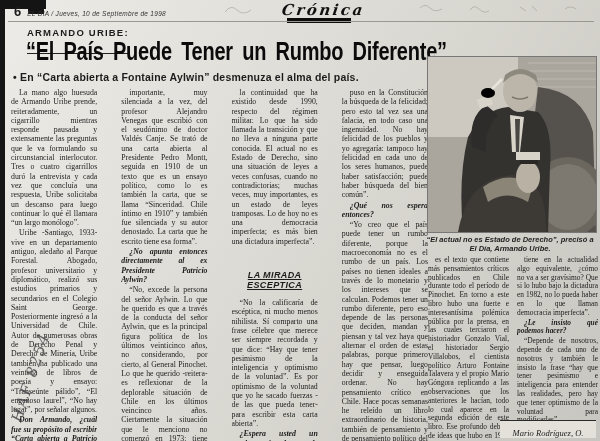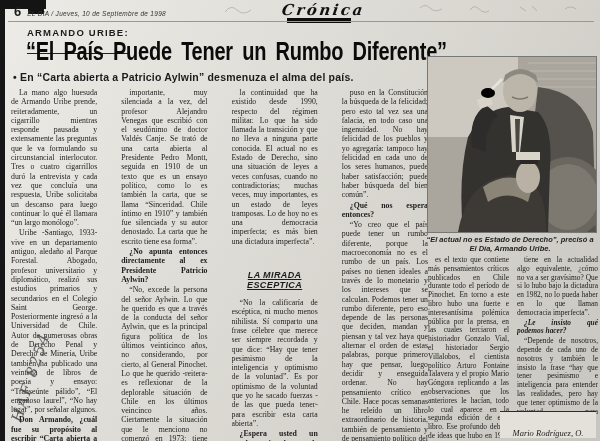--- a/index.html
+++ b/index.html
@@ -27,35 +27,35 @@
   .headline{position:absolute;left:26px;top:37px;width:640px;
           font:bold 25px "Liberation Sans",sans-serif;color:#0b0b0b;
           transform:scaleX(.8);transform-origin:0 0;letter-spacing:-.3px;word-spacing:5px;
           white-space:nowrap;}
   .subhead{position:absolute;left:13px;top:71px;font:bold 10.5px "Liberation Sans",sans-serif;
           letter-spacing:.2px;}
   
   .cols{position:absolute;left:11px;top:88px;width:417px;height:353px;display:flex;gap:24px;overflow:hidden;}
   .col{width:99px;text-align:justify;font-size:7.8px;line-height:9.3px;overflow:hidden;}
   .col p{margin:0 0 1px 0;text-indent:8px;}
-  .col p.q{font-weight:bold;}
+  .col p.q{font-weight:bold;font-style:italic;}
   .crosshead{font:bold italic 9px "Liberation Sans",sans-serif;text-align:center;
           text-decoration:underline;margin:24px 4px 8px 4px;letter-spacing:.4px;}
   
   .photo{position:absolute;left:428px;top:57px;width:168px;height:175px;background:#9a968e;
          outline:1px solid #777;}
   .caption{position:absolute;left:422px;top:235px;width:176px;text-align:center;
          font:bold italic 7.5px "Liberation Sans",sans-serif;color:#222;line-height:9px;}
   
   .cols-right{position:absolute;left:428px;top:256px;width:170px;height:185px;display:flex;gap:8px;overflow:hidden;}
   .rcol{width:81px;text-align:justify;font-size:7.4px;line-height:8.8px;overflow:hidden;}
   .rcol p{margin:0 0 1px 0;text-indent:7px;}
   .rcol p.q{font-weight:bold;font-style:italic;}
   .byline-wrap{position:absolute;right:4px;bottom:3px;width:96px;border-top:1px solid #2a2a2a;
-         padding-top:16px;font:italic 8.5px "Liberation Serif",serif;text-align:center;
+         padding-top:7px;font:italic 8.5px "Liberation Serif",serif;text-align:center;
          background:#e3e1da;}
   
   .margin-note{position:absolute;left:-16px;top:368px;transform:rotate(-72deg);
          font:italic 15px "DejaVu Serif",serif;color:#3f3f43;opacity:.8;letter-spacing:2px;
          white-space:nowrap;}
 </style>
 </head>
 <body>
 
 <div class="page">
@@ -75,21 +75,21 @@
   <svg class="scribbles" viewBox="0 0 380 20">
     <path d="M5 12 q6 -8 12 -2 t14 0" stroke="#8a8a86" fill="none" stroke-width="1"></path>
     <path d="M200 8 q5 -5 10 0 t12 1" stroke="#8a8a86" fill="none" stroke-width="1"></path>
     <path d="M250 10 q4 -6 9 -1 t10 2" stroke="#8a8a86" fill="none" stroke-width="1"></path>
     <path d="M300 7 l6 4 m6 -5 l5 5" stroke="#8a8a86" fill="none" stroke-width="1"></path>
     <path d="M345 9 q5 -4 11 0" stroke="#8a8a86" fill="none" stroke-width="1"></path>
   </svg>
 
   <div class="kicker">ARMANDO URIBE:</div>
   <div class="headline">“El País Puede Tener un Rumbo Diferente”</div>
-  <div class="subhead">• En “Carta abierta a Patricio Aylwin” desmenuza el alma del país.</div>
+  <div class="subhead">• En “Carta abierta a Fontaine Aylwin” desmenuza el alma del país.</div>
 
   <div class="cols">
     <div class="col">
       <p>La mano algo huesuda de Armando Uribe prende, reiteradamente, un cigarrillo mientras responde pausada y extensamente las preguntas que le va formulando su circunstancial interlocutor. Tres o cuatro cigarrillos duró la entrevista y cada vez que concluía una respuesta, Uribe solicitaba un descanso para luego continuar lo qué él llamara “un largo monólogo”.</p>
       <p>Uribe -Santiago, 1933- vive en un departamento antiguo, aledaño al Parque Forestal. Abogado, profesor universitario y diplomático, realizó sus estudios primarios y secundarios en el Colegio Saint George. Posteriormente ingresó a la Universidad de Chile. Autor de numerosas obras de Derecho Penal y Derecho de Minería, Uribe también ha publicado una veintena de libros de poesía y ensayo: “Transeúnte pálido”, “El engañoso laurel”, “No hay lugar”, por señalar algunos.</p>
       <p class="q">Don Armando, ¿cuál fue su propósito al escribir “Carta abierta a Patricio Aylwin?</p>
       <p>“Este es un género de antiguo uso en Chile, políticamente muy relevante. A principios de siglo hubo una carta muy</p>
     </div>
     <div class="col">
       <p>importante, muy silenciada a la vez, del profesor Alejandro Venegas que escribió con el seudónimo de doctor Valdés Canje. Se trató de una carta abierta al Presidente Pedro Montt, seguida en 1910 de un texto que es un ensayo político, como lo es también la carta, que se llama “Sinceridad. Chile íntimo en 1910” y también fue silenciada y su autor denostado. La carta que he escrito tiene esa forma”.</p>

